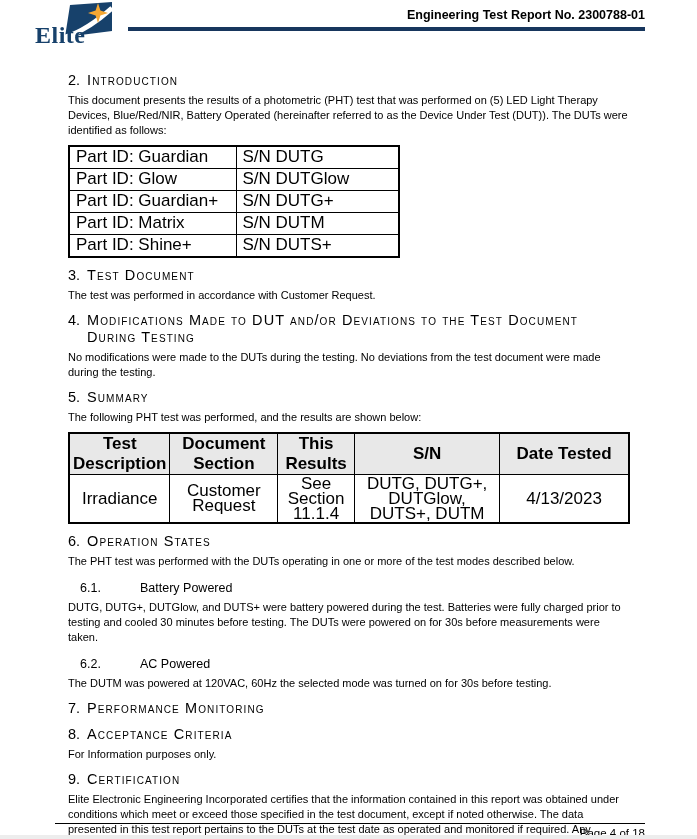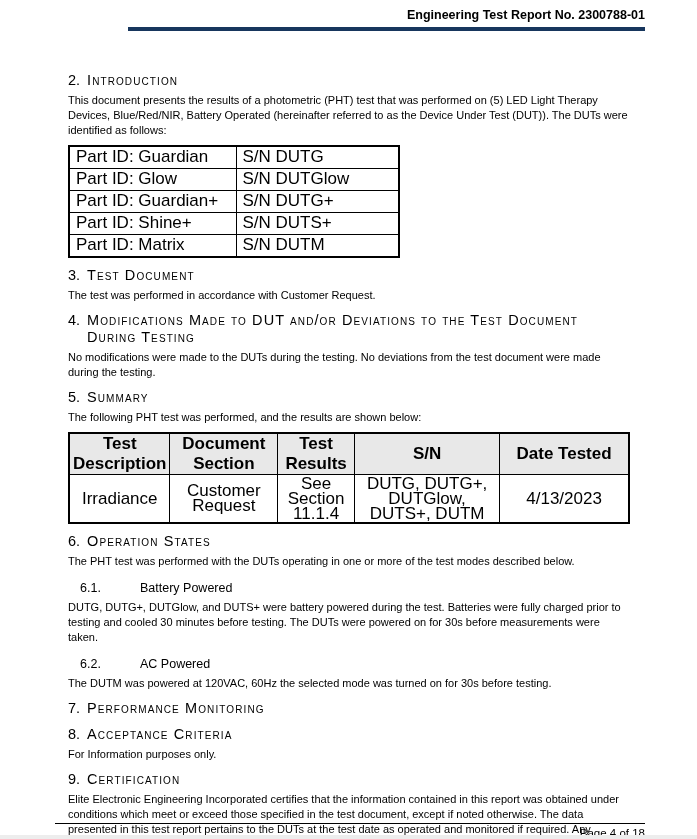--- a/index.html
+++ b/index.html
@@ -65,20 +65,28 @@
   .ftr-rule { height: 1px; background: #000; }
   .page-num { text-align: right; font-size: 11.5px; padding-top: 3px; }
   .bottom-strip { position: absolute; left: 0; bottom: 0; width: 100%; height: 4px; background: #ededed; }
 </style>
 </head>
 <body>
 
 <div class="page">
 
   <header class="hdr">
+    <div class="logo">
+      <svg class="logo-mark" width="48" height="36" viewBox="0 0 48 36">
+        <polygon points="5,3 47,0 47,29 0,35" fill="#17416b"></polygon>
+        <path d="M-3,36 Q20,30 47,6" stroke="#ffffff" stroke-width="5" fill="none"></path>
+        <path d="M33,1 L35.4,8.6 L43,11 L35.4,13.4 L33,21 L30.6,13.4 L23,11 L30.6,8.6 Z" fill="#f5a733"></path>
+      </svg>
+      <span class="logo-text">Elite</span>
+    </div>
     <div class="report-title">Engineering Test Report No. 2300788-01</div>
     <div class="hdr-rule"></div>
   </header>
 
   <main class="content">
 
     <h2 class="sec first">
       <span class="sec-num">2.</span>
       <span class="sec-title">Introduction</span>
     </h2>
@@ -92,26 +100,26 @@
         </tr>
         <tr>
           <td class="c1">Part ID: Glow</td>
           <td>S/N DUTGlow</td>
         </tr>
         <tr>
           <td class="c1">Part ID: Guardian+</td>
           <td>S/N DUTG+</td>
         </tr>
         <tr>
+          <td class="c1">Part ID: Matrix</td>
+          <td>S/N DUTM</td>
+        </tr>
+        <tr>
           <td class="c1">Part ID: Shine+</td>
           <td>S/N DUTS+</td>
-        </tr>
-        <tr>
-          <td class="c1">Part ID: Matrix</td>
-          <td>S/N DUTM</td>
         </tr>
       </tbody>
     </table>
 
     <h2 class="sec">
       <span class="sec-num">3.</span>
       <span class="sec-title">Test Document</span>
     </h2>
     <p class="bodytext">The test was performed in accordance with Customer Request.</p>
 
@@ -132,21 +140,21 @@
         <col style="width:101px">
           <col style="width:108px">
           <col style="width:77px">
           <col style="width:146px">
           <col style="width:130px">
       </colgroup>
       <thead>
         <tr>
           <th>Test Description</th>
           <th>Document Section</th>
-          <th>Test Results</th>
+          <th>This Results</th>
           <th>S/N</th>
           <th>Date Tested</th>
         </tr>
       </thead>
       <tbody>
         <tr>
           <td>Irradiance</td>
           <td>Customer Request</td>
           <td>See Section 11.1.4</td>
           <td>DUTG, DUTG+, DUTGlow, DUTS+, DUTM</td>

